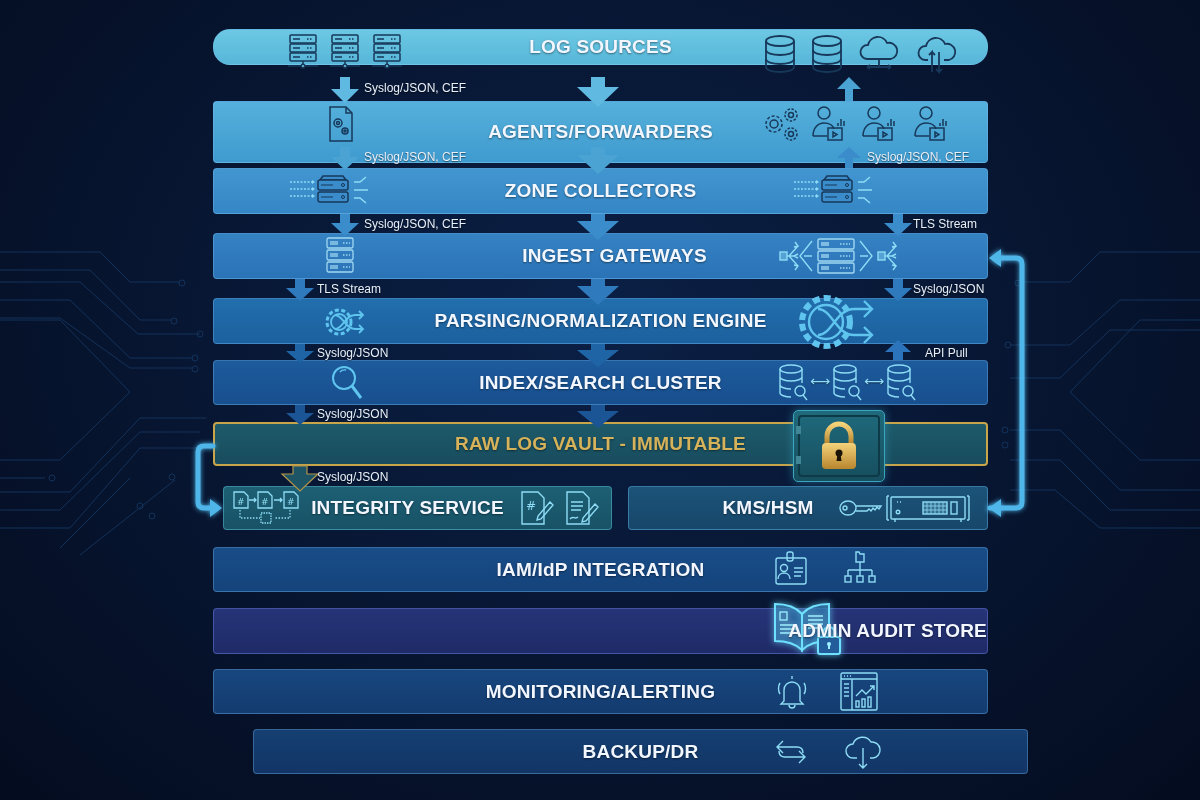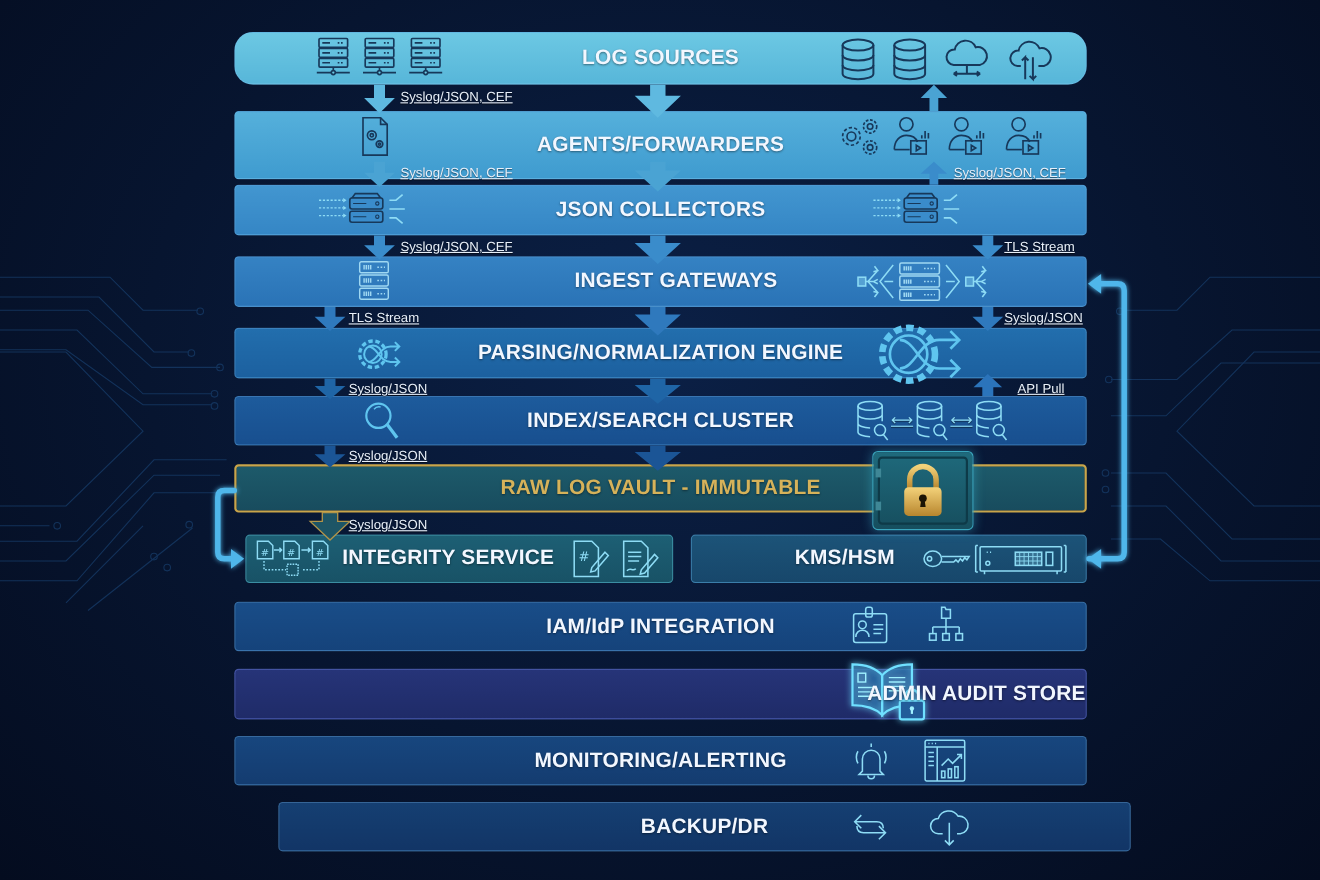--- a/index.html
+++ b/index.html
@@ -17,21 +17,21 @@
     border: 1px solid rgba(120,190,240,0.35);
   }
   .band .label {
     font-weight: bold; font-size: 19px; color: #f2f7ff; letter-spacing: 0.2px;
     text-shadow: 0 1px 2px rgba(0,0,0,0.45);
     position: relative; z-index: 2;
   }
   .icon { position: absolute; display: block; }
   .flow {
     position: absolute; font-size: 12px; color: #e8f0fa;
-    text-shadow: 0 1px 1px rgba(0,0,0,0.5); white-space: nowrap; text-decoration: underline;
+    text-shadow: 0 1px 1px rgba(0,0,0,0.5); white-space: nowrap;
   }
   .arrow { position: absolute; }
   svg.ico { overflow: visible; }
 </style>
 </head>
 <body>
 
 <svg id="circuit" viewBox="0 0 1200 800">
   <g stroke="#163a66" stroke-width="1" fill="none" opacity="0.8">
     <path d="M0 252 H100 L130 282 H180"></path>
@@ -62,30 +62,30 @@
     <path d="M1200 330 H1110 L1060 378 H1010"></path>
     <path d="M1200 460 H1140 L1070 392 L1140 320 H1200"></path>
     <path d="M1200 490 H1120 L1060 430 H1010"></path>
       <circle cx="1005" cy="430" r="3"></circle>
     <path d="M1200 510 H1110 L1060 460 H1010"></path>
       <circle cx="1005" cy="445" r="3"></circle>
     <path d="M1200 528 H1100 L1055 490 H1010"></path>
   </g>
 </svg>
 
-<div class="band" style="top:29px;height:48px;background:linear-gradient(#6cc8e3,#57b6d9);border-radius:17px;">
+<div class="band" style="top:29px;height:36px;background:linear-gradient(#6cc8e3,#57b6d9);border-radius:17px;">
   <span class="label">LOG SOURCES</span>
 </div>
 
 <div class="band" style="top:101px;height:62px;background:linear-gradient(#55b0db,#3f9bcf);">
   <span class="label">AGENTS/FORWARDERS</span>
 </div>
 
 <div class="band" style="top:168px;height:46px;background:linear-gradient(#4296d0,#3586c5);">
-  <span class="label">JSON COLLECTORS</span>
+  <span class="label">ZONE COLLECTORS</span>
 </div>
 
 <div class="band" style="top:233px;height:46px;background:linear-gradient(#3582c3,#2a73b6);padding-left:28px;">
   <span class="label">INGEST GATEWAYS</span>
 </div>
 
 <div class="band" style="top:298px;height:46px;background:linear-gradient(#226ead,#1c609f);">
   <span class="label">PARSING/NORMALIZATION ENGINE</span>
 </div>
 

